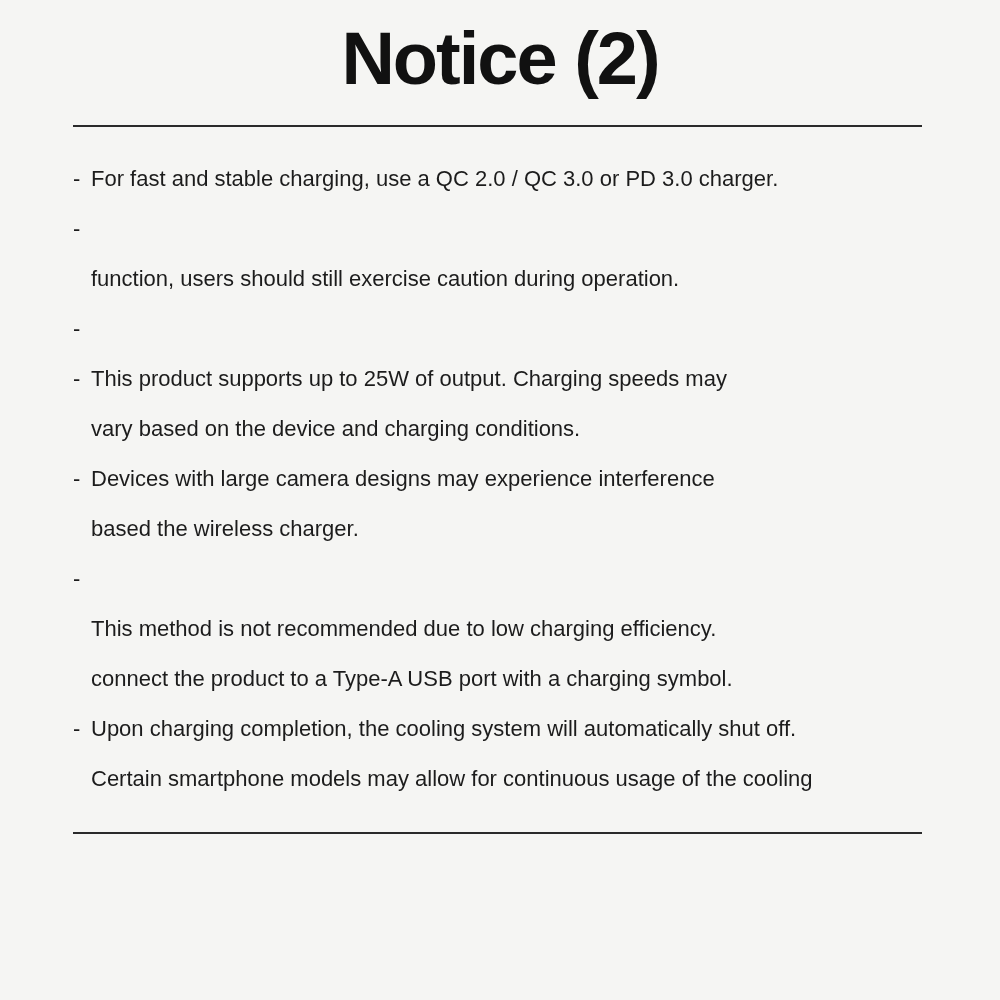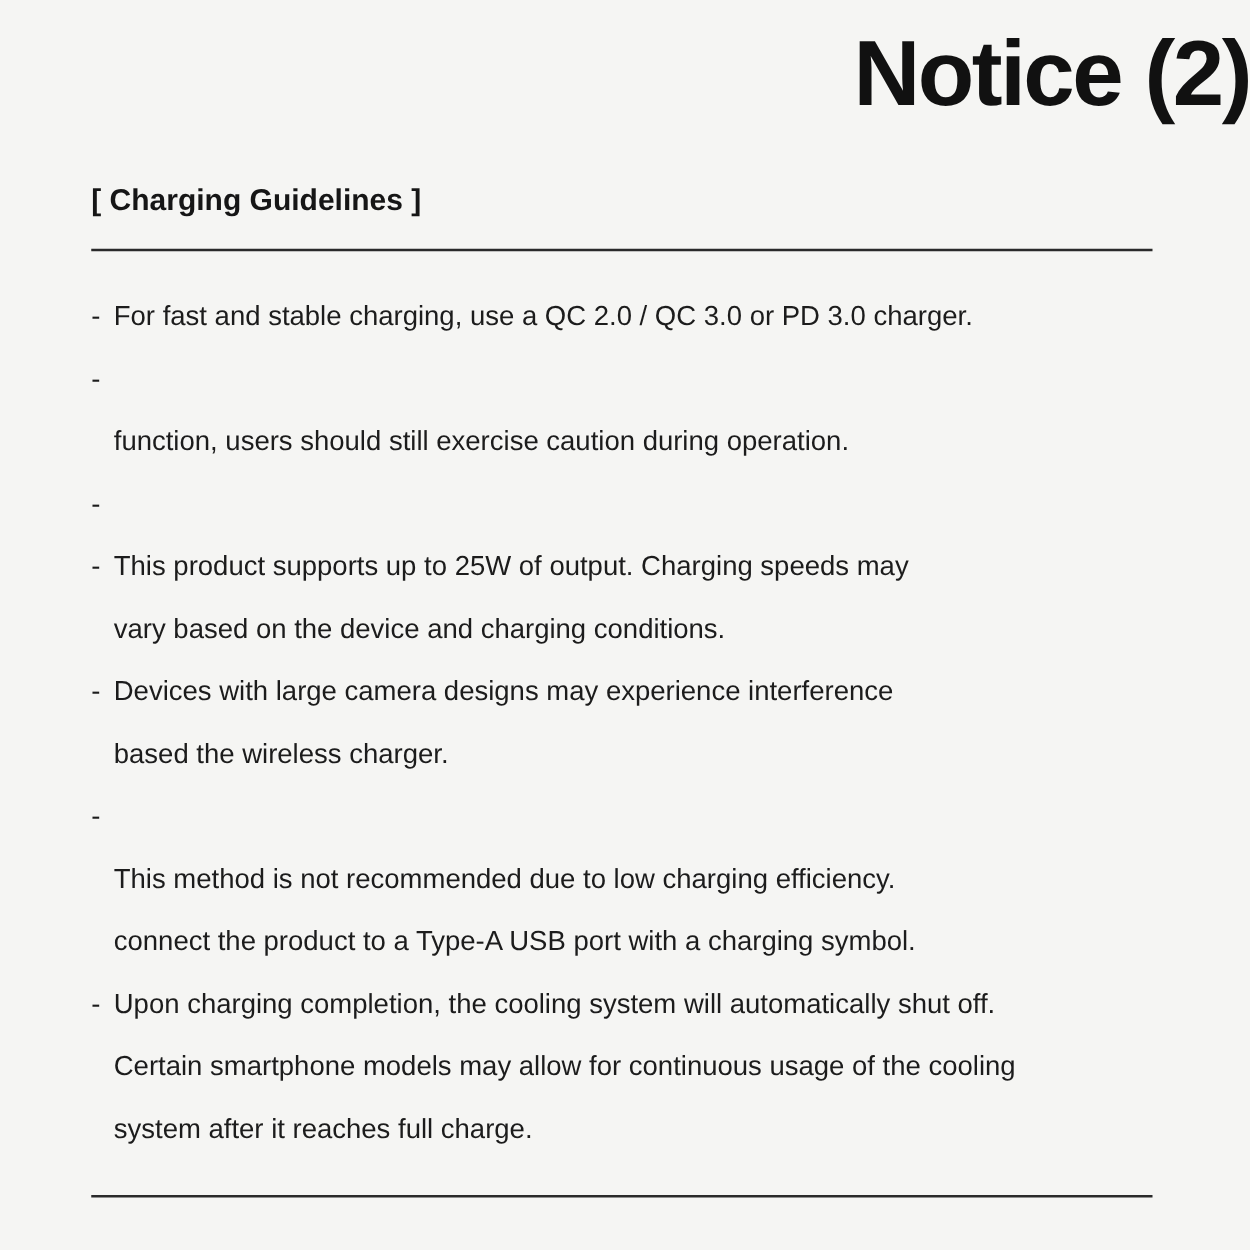--- a/index.html
+++ b/index.html
@@ -13,21 +13,21 @@
     overflow: hidden;
   }
 
   .page {
     width: 1000px;
     height: 1000px;
     position: relative;
   }
 
   .title {
-    text-align: right;
+    text-align: center;
     font-size: 74px;
     font-weight: 800;
     letter-spacing: -2px;
     padding-top: 16px;
     color: #111111;
   }
 
   .content {
     margin: 0 73px;
     width: 849px;
@@ -72,21 +72,20 @@
 </style>
 </head>
 <body>
 
 <div class="page">
 
   <h1 class="title">Notice (2)</h1>
 
   <div class="content">
 
-    <div class="section-title">[ Charging Guidelines ]</div>
 
     <hr class="divider top">
 
     <div class="lines">
 
       <div class="line">
         <span class="bullet">-</span>
         <span class="text">For fast and stable charging, use a QC 2.0 / QC 3.0 or PD 3.0 charger.</span>
       </div>
 
@@ -140,23 +139,19 @@
       <div class="line">
         <span class="bullet">-</span>
         <span class="text">Upon charging completion, the cooling system will automatically shut off.</span>
       </div>
 
       <div class="line">
         <span class="bullet"></span>
         <span class="text">Certain smartphone models may allow for continuous usage of the cooling</span>
       </div>
 
-      <div class="line">
-        <span class="bullet"></span>
-        <span class="text">system after it reaches full charge.</span>
-      </div>
 
     </div>
 
     <hr class="divider bottom">
 
   </div>
 </div>
 
 </body></html>

